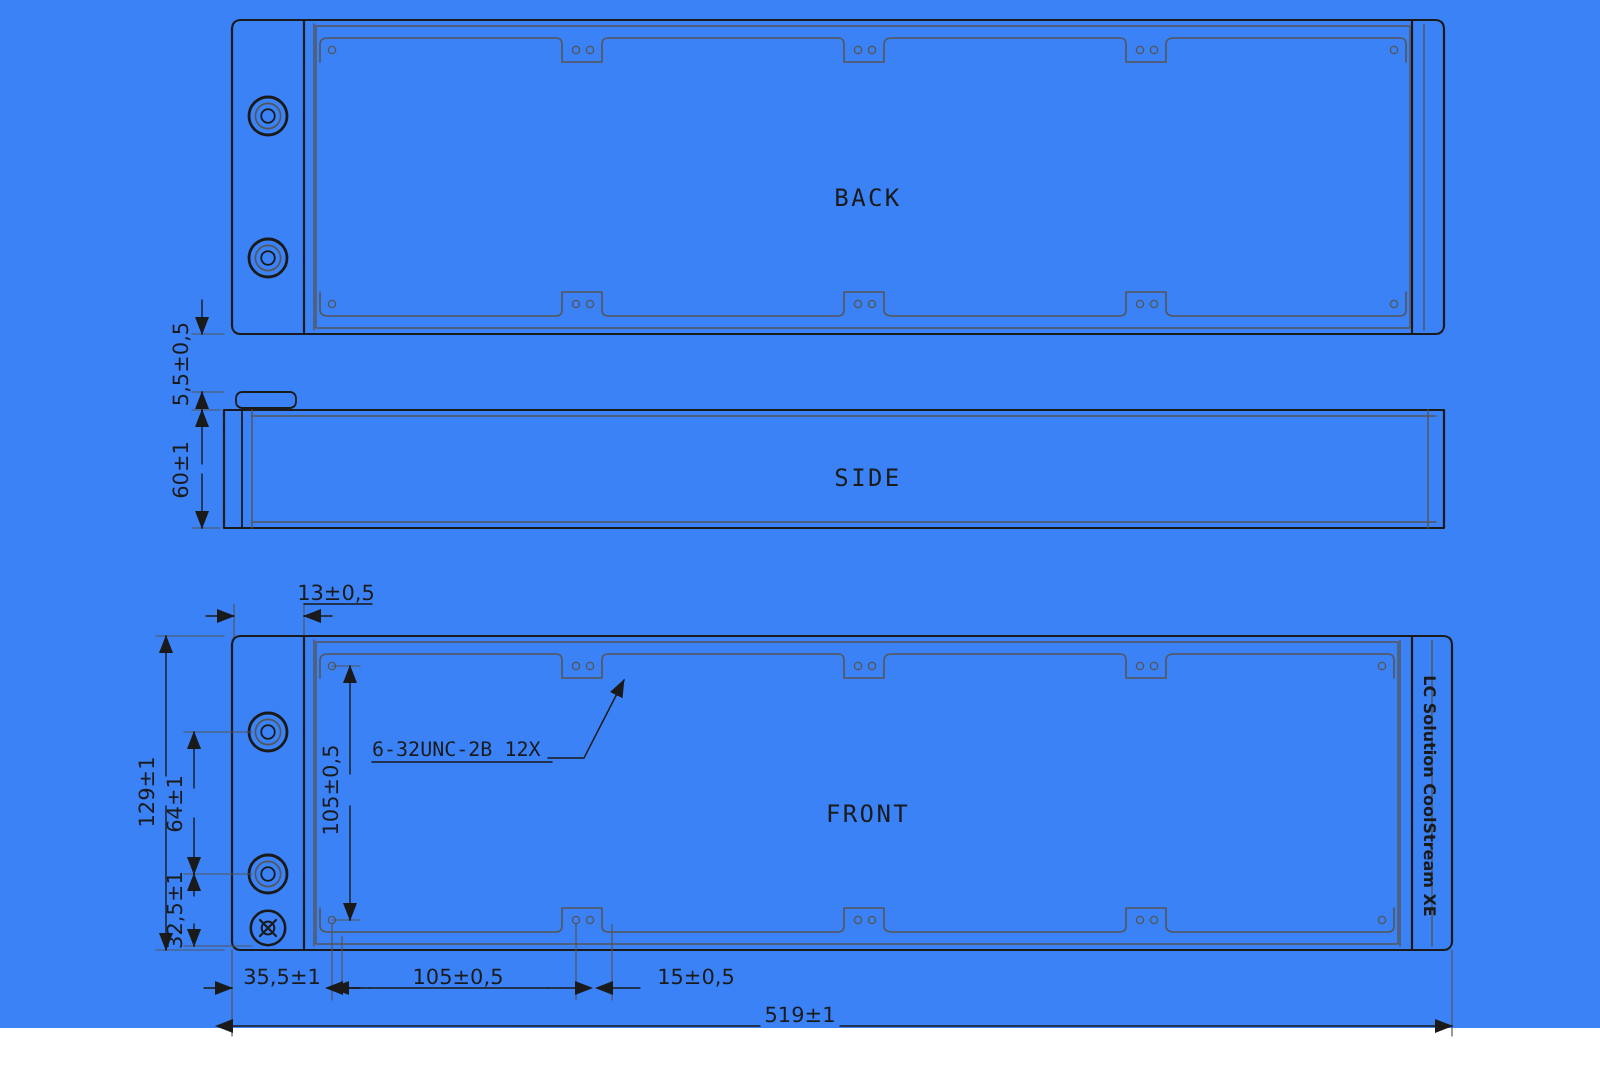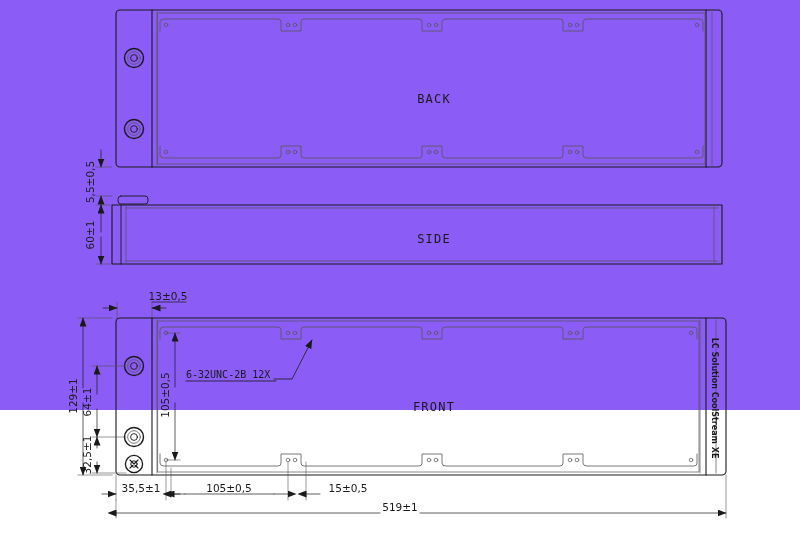--- a/index.html
+++ b/index.html
@@ -10,22 +10,22 @@
   }
   body {
     width: 800px;
     height: 533px;
     overflow: hidden;
     font-family: "DejaVu Sans Mono", monospace;
   }
   #sheet {
     position: relative;
     width: 800px;
-    height: 410px;
-    background: #8b5cf6;
+    height: 514px;
+    background: #3b82f6;
   }
   #drawing {
     position: absolute;
     left: 0;
     top: 0;
   }
 </style>
 </head>
 <body>
 

